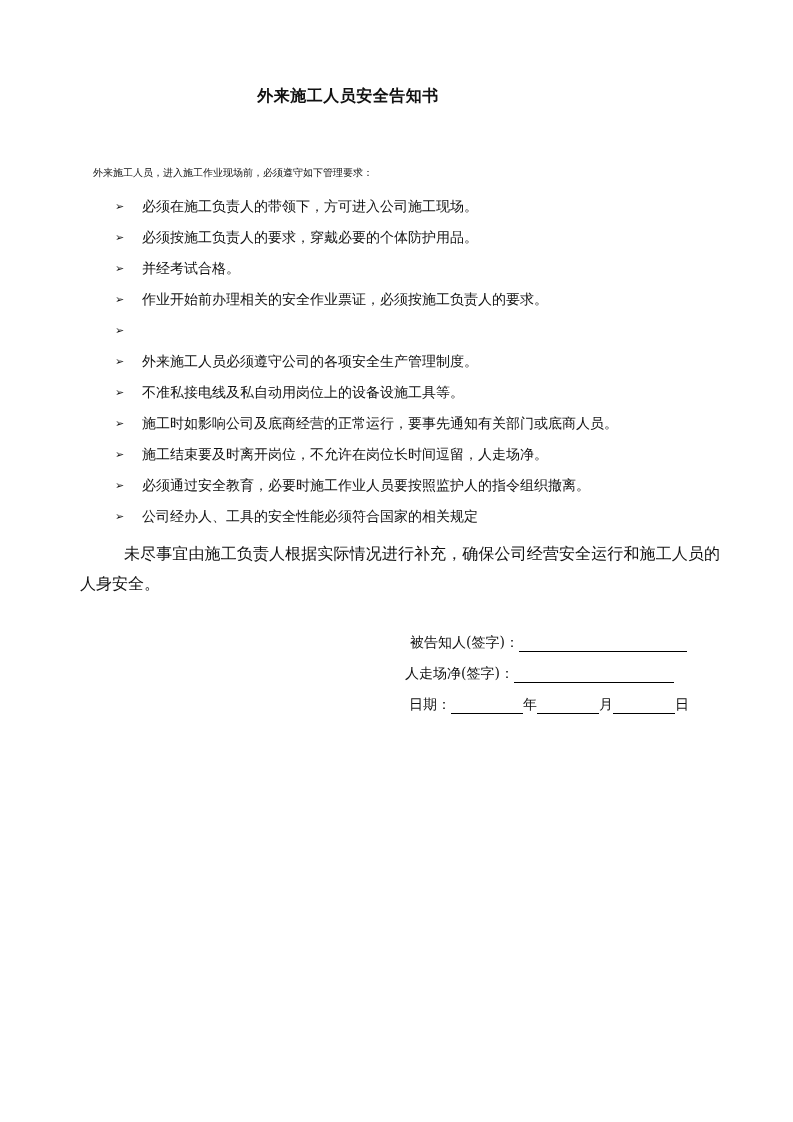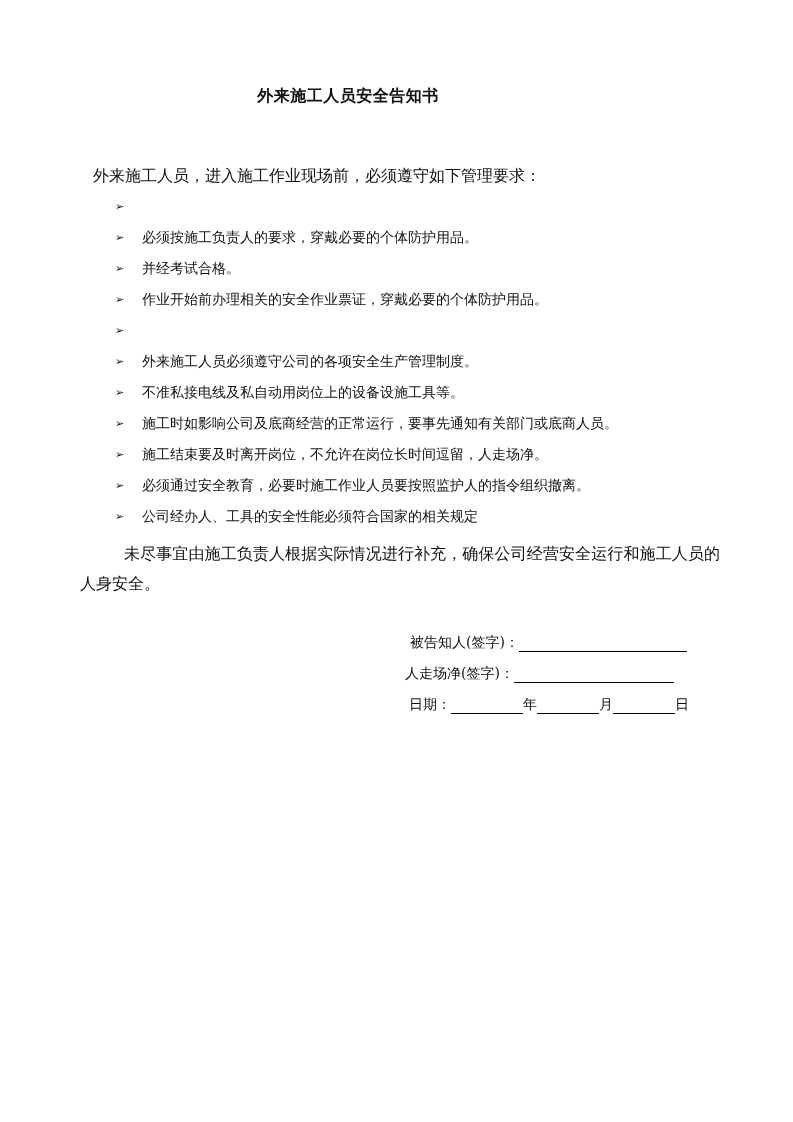--- a/index.html
+++ b/index.html
@@ -1,52 +1,53 @@
 <!DOCTYPE html>
 <html><head>
 <meta charset="utf-8">
 <style>
   html, body { margin: 0; padding: 0; background: #ffffff; }
   body { width: 793px; height: 1122px; position: relative; overflow: hidden;
          font-family: "DejaVu Serif", "Liberation Serif", serif; color: #111; }
   .title { position: absolute; top: 86px; left: 0; width: 696px; text-align: center;
            font-family: Liberation Serif, serif; font-weight: bold;
            font-size: 16px; letter-spacing: 0.5px; }
-  .intro { position: absolute; top: 166px; left: 93px; font-size: 16px; white-space: nowrap; }
+  .intro { position: absolute; top: 166px; left: 93px; font-size: 10px; white-space: nowrap; }
   .bullets { position: absolute; top: 197px; left: 115px; margin: 0; padding: 0; list-style: none; }
   .bullets li { height: 31px; font-size: 14px; white-space: nowrap; display: flex; align-items: flex-start; }
   .arrow { width: 27px; font-size: 11px; line-height: 19px; font-family: "DejaVu Sans", sans-serif; }
   .bul-text { line-height: 19px; }
   .closing { position: absolute; top: 539px; left: 80px; width: 640px; font-size: 16px;
              line-height: 30px; text-indent: 44px; text-align: justify; }
   .sig { position: absolute; font-size: 14px; white-space: nowrap; display: flex; align-items: flex-end; }
   .line { display: inline-block; border-bottom: 1px solid #000; height: 15px; }
 </style>
 </head>
 <body>
 
 <div class="title">外来施工人员安全告知书</div>
 
 <div class="intro">外来施工人员，进入施工作业现场前，必须遵守如下管理要求：</div>
 
 <ul class="bullets">
   <li>
       <span class="arrow">➢</span>
+      <span class="bul-text">必须在施工负责人的带领下，方可进入公司施工现场。</span>
     </li>
   <li>
       <span class="arrow">➢</span>
       <span class="bul-text">必须按施工负责人的要求，穿戴必要的个体防护用品。</span>
     </li>
   <li>
       <span class="arrow">➢</span>
       <span class="bul-text">并经考试合格。</span>
     </li>
   <li>
       <span class="arrow">➢</span>
-      <span class="bul-text">作业开始前办理相关的安全作业票证，穿戴必要的个体防护用品。</span>
+      <span class="bul-text">作业开始前办理相关的安全作业票证，必须按施工负责人的要求。</span>
     </li>
   <li>
       <span class="arrow">➢</span>
     </li>
   <li>
       <span class="arrow">➢</span>
       <span class="bul-text">外来施工人员必须遵守公司的各项安全生产管理制度。</span>
     </li>
   <li>
       <span class="arrow">➢</span>

